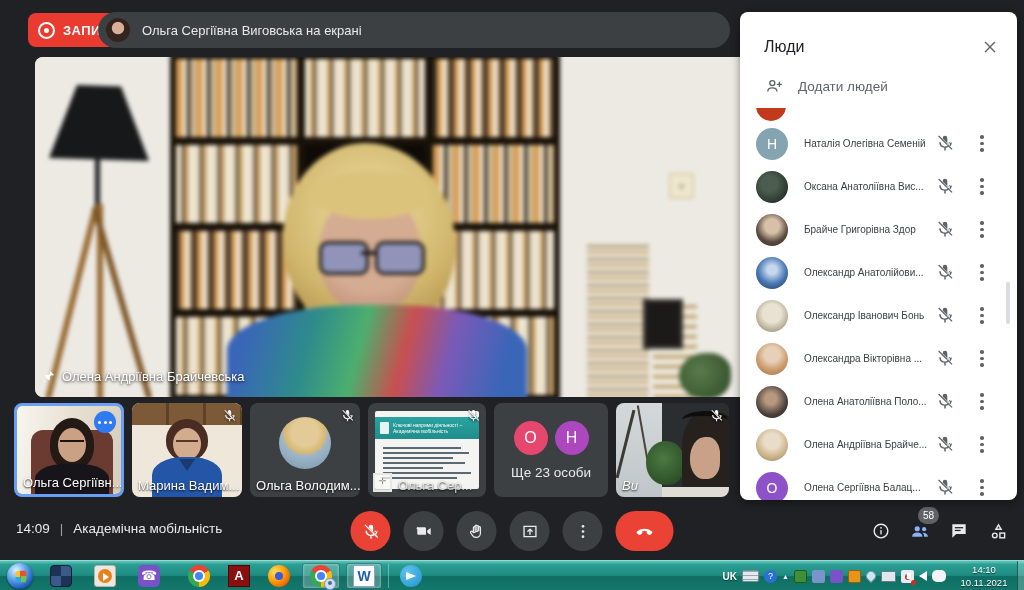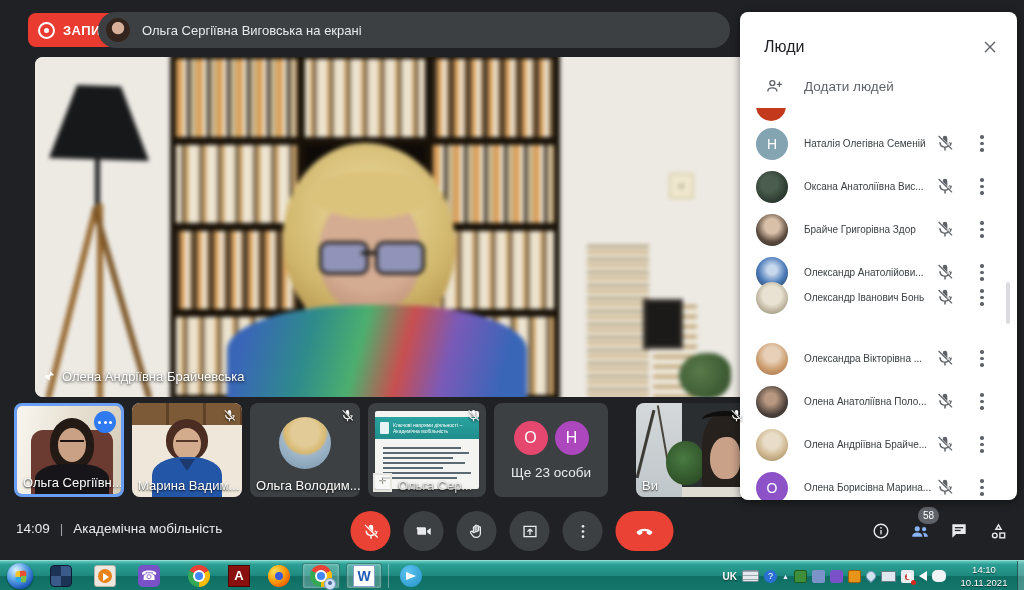--- a/index.html
+++ b/index.html
@@ -105,21 +105,21 @@
   .slide-title{color:#fff;font-size:5px;line-height:6px;width:80px;}
   .sline{position:absolute;left:8px;height:2px;background:#5a6a72;}
   .share-box{position:absolute;left:5px;bottom:5px;width:15px;height:15px;border:2px solid #e8e6e0;
     background:rgba(250,250,248,.75);color:#8a887e;font-size:9px;line-height:13px;text-align:center;z-index:6;}
   .t4 .lbl{left:30px;color:rgba(255,255,255,.75);}
   .t5{left:494px;width:114px;}
   .t5-avs{position:absolute;left:0;top:18px;width:100%;display:flex;justify-content:center;gap:7px;}
   .mini-av{width:34px;height:34px;border-radius:50%;color:#fff;font-size:16px;display:flex;
     align-items:center;justify-content:center;}
   .t5-txt{position:absolute;left:0;top:62px;width:100%;text-align:center;color:#e8eaed;font-size:13.5px;}
-  .t6{left:636px;width:113px;}
+  .t6{left:616px;width:113px;font-style:italic;}
   .t6-bg{position:absolute;inset:0;background:#2b2e31;}
   .t6-win{position:absolute;left:0;top:0;width:46px;height:94px;background:linear-gradient(#d4d8da,#bfc6c9);}
   .t6-branch{position:absolute;left:8px;top:6px;width:3px;height:70px;background:#3c3a34;transform:rotate(14deg);}
   .t6-branch2{position:absolute;left:26px;top:2px;width:2px;height:60px;background:#4a463e;transform:rotate(-10deg);}
   .t6-plant{position:absolute;left:30px;top:38px;width:38px;height:44px;border-radius:50% 45% 40% 50%;
     background:radial-gradient(circle at 45% 40%,#4a7a42,#24421f);}
   .t6-head{position:absolute;left:66px;top:10px;width:50px;height:84px;border-radius:40% 20% 0 0;background:#26211c;}
   .t6-face{position:absolute;left:74px;top:34px;width:30px;height:42px;border-radius:50% 40% 40% 45%;background:#c9a088;}
   .t6-band{position:absolute;left:66px;top:8px;width:46px;height:18px;border-radius:50%;border-top:5px solid #0f0e0c;box-sizing:border-box;}
   .t6-sill{position:absolute;left:46px;bottom:0;width:67px;height:10px;background:#dfdcd4;}
@@ -138,21 +138,21 @@
   .ppl{color:#8ab4f8;}
   .count-badge{position:absolute;top:-12px;right:-7px;min-width:17px;height:17px;border-radius:9px;
     background:#5f6368;color:#fff;font-size:10px;display:flex;align-items:center;justify-content:center;padding:0 2px;}
 
   
   .panel{position:absolute;left:740px;top:12px;width:277px;height:488px;background:#fff;border-radius:8px;
     box-shadow:0 2px 8px rgba(0,0,0,.45);}
   .panel-head{position:absolute;left:24px;top:24px;right:16px;display:flex;align-items:center;}
   .panel-title{font-size:16px;color:#202124;flex:1;}
   .panel-close{width:22px;height:22px;color:#5f6368;display:flex;align-items:center;justify-content:center;}
-  .add-row{position:absolute;left:24px;top:64px;display:flex;align-items:center;gap:20px;
+  .add-row{position:absolute;left:24px;top:64px;display:flex;align-items:center;gap:14px;
     color:#5f6368;font-size:13.5px;}
   .plist{position:absolute;left:0;top:96px;width:100%;height:392px;overflow:hidden;}
   .partial-av{position:absolute;left:16px;top:-17px;width:30px;height:30px;border-radius:50%;background:#c23a1b;}
   .prow{position:absolute;left:0;width:100%;height:43px;display:flex;align-items:center;
     padding:0 0 0 16px;box-sizing:border-box;}
   .pav{width:32px;height:32px;border-radius:50%;flex:0 0 32px;color:#fff;font-size:14px;
     display:flex;align-items:center;justify-content:center;}
   .pname{margin-left:16px;font-size:10px;color:#3c4043;white-space:nowrap;flex:1;}
   .pmic{width:22px;height:22px;color:#5f6368;flex:0 0 22px;}
   .pdots{width:22px;height:22px;margin:0 24px 0 14px;color:#5f6368;display:flex;align-items:center;
@@ -530,21 +530,21 @@
               </svg>
             </span>
           <span class="pdots">
               <span class="dotcol">
                 <i></i>
                 <i></i>
                 <i></i>
               </span>
             </span>
         </div>
-        <div class="prow" style="top:168px;justify-content:space-between;">
+        <div class="prow" style="top:186px;justify-content:space-between;">
           <span class="pav av-p5"></span>
           <span class="pname">Олександр Іванович Бонь</span>
           <span class="pmic">
               <svg width="20" height="20" viewBox="0 0 24 24">
                 <path fill="currentColor" d="M12 14.5c1.4 0 2.5-1 2.75-2.3L9.2 6.65V6.2a2.8 2.8 0 1 1 5.6 0v5.5c0 .2 0 .4-.05.55l1.45 1.45A4.9 4.9 0 0 0 16.6 11h1.8a6.6 6.6 0 0 1-1.1 3.7l1.3 1.3A8.4 8.4 0 0 0 20.3 11h.5M5 11h1.8a5.2 5.2 0 0 0 8.1 4.3l1.3 1.3a7 7 0 0 1-3.3 1.2V21h-1.8v-3.2A7 7 0 0 1 5 11zM3.8 4.1l16.1 16.1 1.1-1.1L4.9 3z"></path>
               </svg>
             </span>
           <span class="pdots">
               <span class="dotcol">
                 <i></i>
@@ -596,21 +596,21 @@
           <span class="pdots">
               <span class="dotcol">
                 <i></i>
                 <i></i>
                 <i></i>
               </span>
             </span>
         </div>
         <div class="prow" style="top:358px;">
           <span class="pav" style="background: rgb(141, 82, 199);">О</span>
-          <span class="pname">Олена Борисівна Марина...</span>
+          <span class="pname">Олена Сергіївна Балац...</span>
           <span class="pmic">
               <svg width="20" height="20" viewBox="0 0 24 24">
                 <path fill="currentColor" d="M12 14.5c1.4 0 2.5-1 2.75-2.3L9.2 6.65V6.2a2.8 2.8 0 1 1 5.6 0v5.5c0 .2 0 .4-.05.55l1.45 1.45A4.9 4.9 0 0 0 16.6 11h1.8a6.6 6.6 0 0 1-1.1 3.7l1.3 1.3A8.4 8.4 0 0 0 20.3 11h.5M5 11h1.8a5.2 5.2 0 0 0 8.1 4.3l1.3 1.3a7 7 0 0 1-3.3 1.2V21h-1.8v-3.2A7 7 0 0 1 5 11zM3.8 4.1l16.1 16.1 1.1-1.1L4.9 3z"></path>
               </svg>
             </span>
           <span class="pdots">
               <span class="dotcol">
                 <i></i>
                 <i></i>
                 <i></i>

